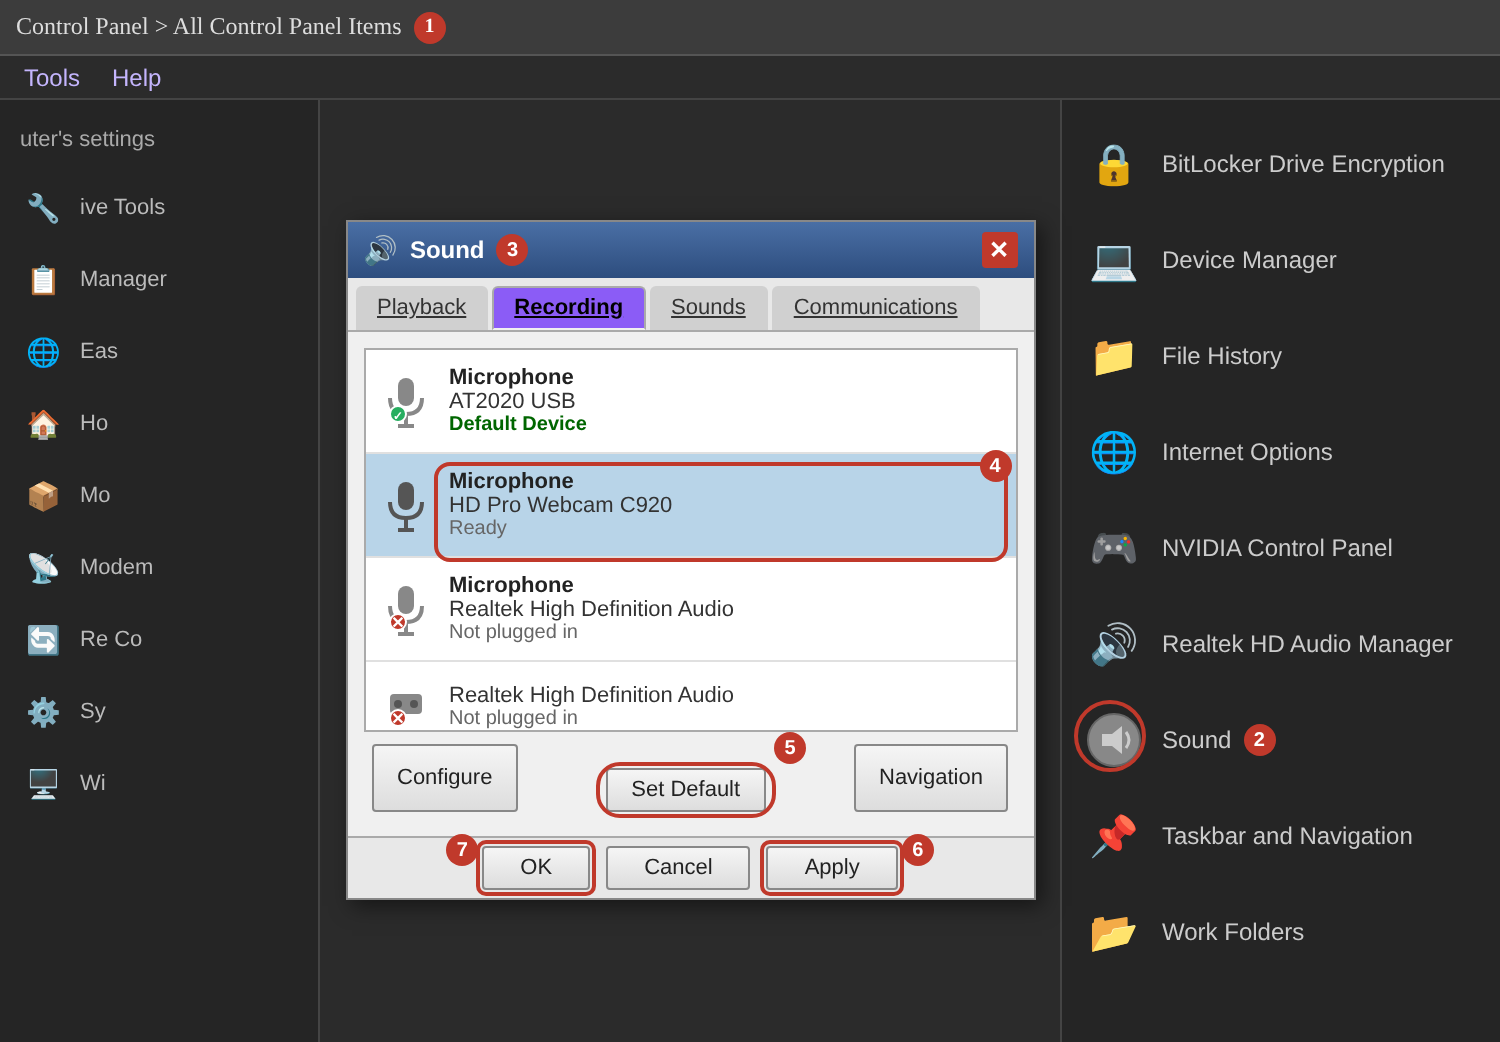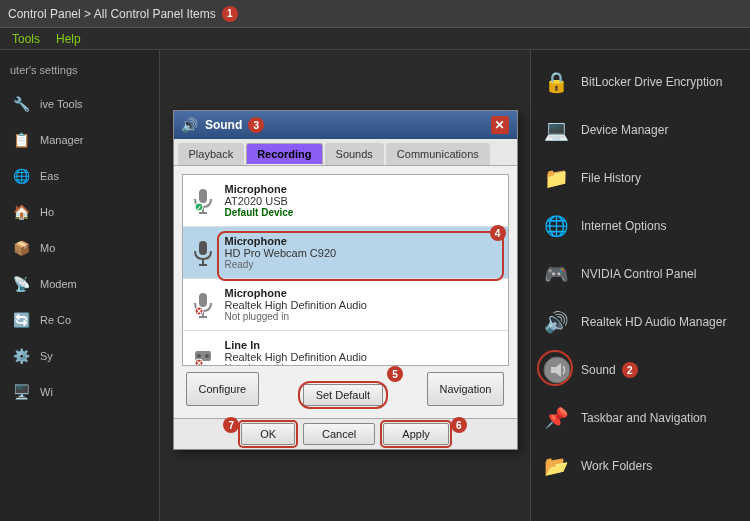--- a/index.html
+++ b/index.html
@@ -26,20 +26,21 @@
     .breadcrumb-bar {
       position: absolute;
       top: 0; left: 0;
       width: 750px;
       height: 28px;
       background: #3c3c3c;
       display: flex;
       align-items: center;
       padding: 0 8px;
       border-bottom: 1px solid #555;
+      font-family: Liberation Serif, serif;
     }
     .breadcrumb-text {
       color: #ddd;
       font-size: 12px;
     }
     .breadcrumb-circle {
       background: #c0392b;
       color: white;
       border-radius: 50%;
       width: 16px; height: 16px;
@@ -57,21 +58,21 @@
       top: 28px; left: 0;
       width: 750px;
       height: 22px;
       background: #2b2b2b;
       display: flex;
       align-items: center;
       padding: 0 4px;
       border-bottom: 1px solid #444;
     }
     .menu-item {
-      color: #84cc16;
+      color: #c4b5fd;
       padding: 0 8px;
       font-size: 12px;
       cursor: pointer;
     }
 
     
     .left-panel {
       position: absolute;
       top: 50px;
       left: 0;
@@ -223,20 +224,21 @@
     .tab {
       padding: 4px 10px;
       font-size: 11px;
       color: #333;
       cursor: pointer;
       border: 1px solid transparent;
       border-bottom: none;
       margin-right: 2px;
       background: #d0d0d0;
       border-radius: 3px 3px 0 0;
+      text-decoration: underline;
     }
     .tab.active {
       background: #8b5cf6;
       border: 1px solid #aaa;
       border-bottom: 1px solid #f0f0f0;
       font-weight: bold;
       color: #000;
     }
 
     
@@ -530,21 +532,20 @@
           <div class="device-item-icon">
             <svg width="24" height="28" viewBox="0 0 24 28">
               <rect x="4" y="8" width="16" height="10" rx="2" fill="#888"></rect>
               <circle cx="8" cy="13" r="2" fill="#555"></circle>
               <circle cx="16" cy="13" r="2" fill="#555"></circle>
               <circle cx="8" cy="20" r="4" fill="#c0392b" stroke="white" stroke-width="1"></circle>
               <text x="8" y="23" text-anchor="middle" fill="white" font-size="8" font-weight="bold">✕</text>
             </svg>
           </div>
           <div class="device-info">
-            <div class="device-name">Line In</div>
             <div class="device-model">Realtek High Definition Audio</div>
             <div class="device-status">Not plugged in</div>
           </div>
         </div>
       </div>
 
       <div class="dialog-btn-row">
         <button class="dialog-btn">Configure</button>
         <div style="display:flex;gap:0;position:relative;">
 

